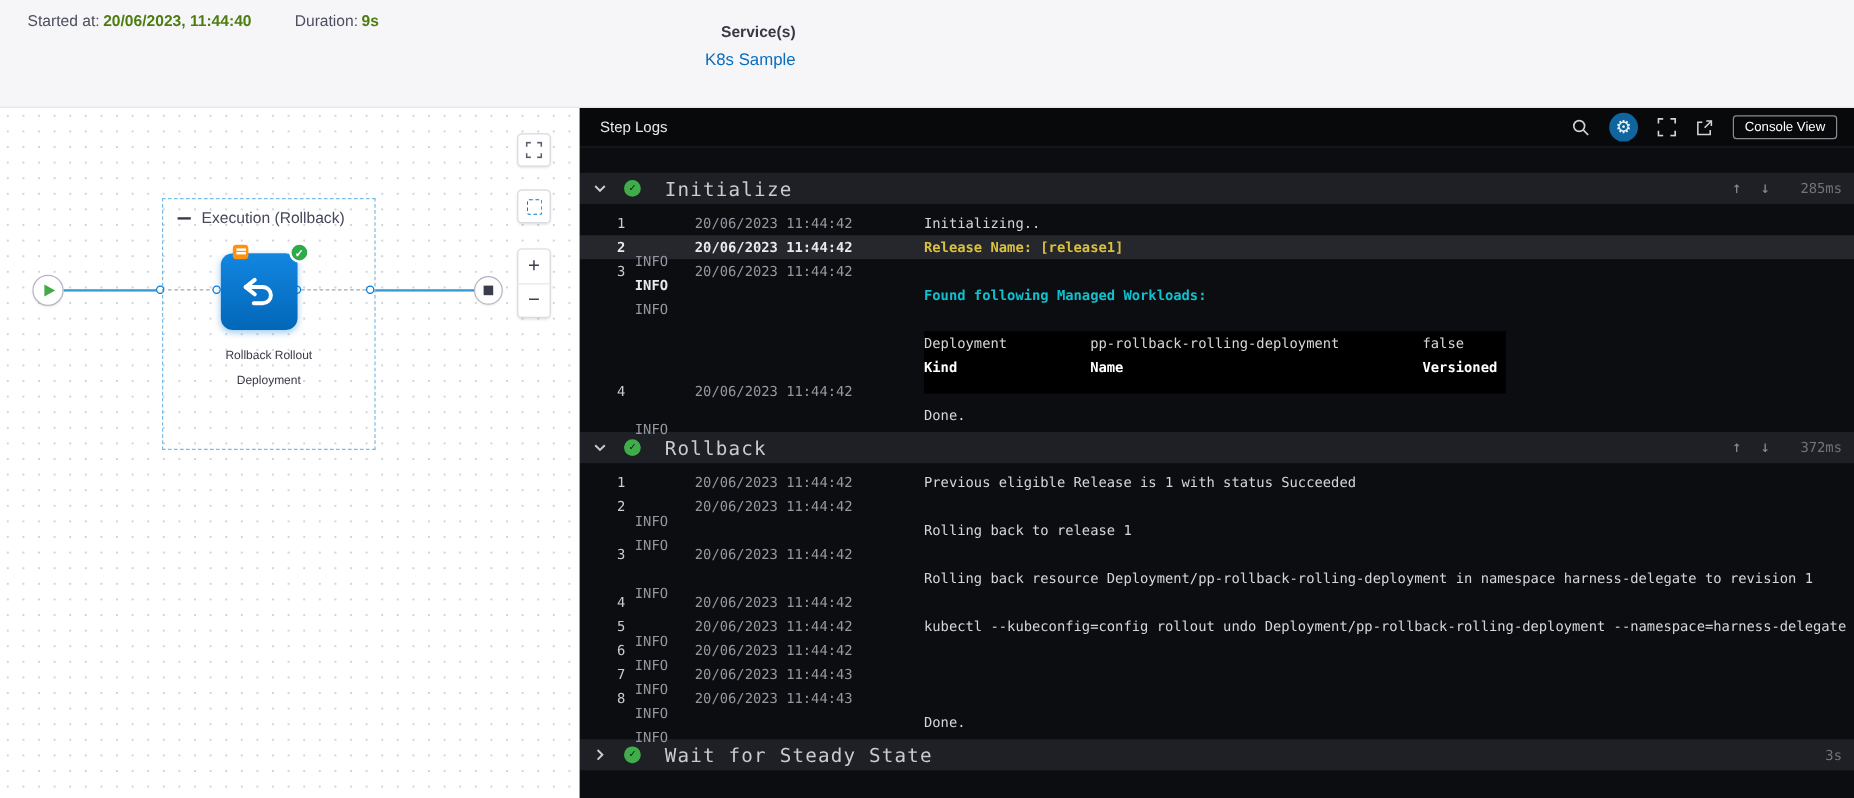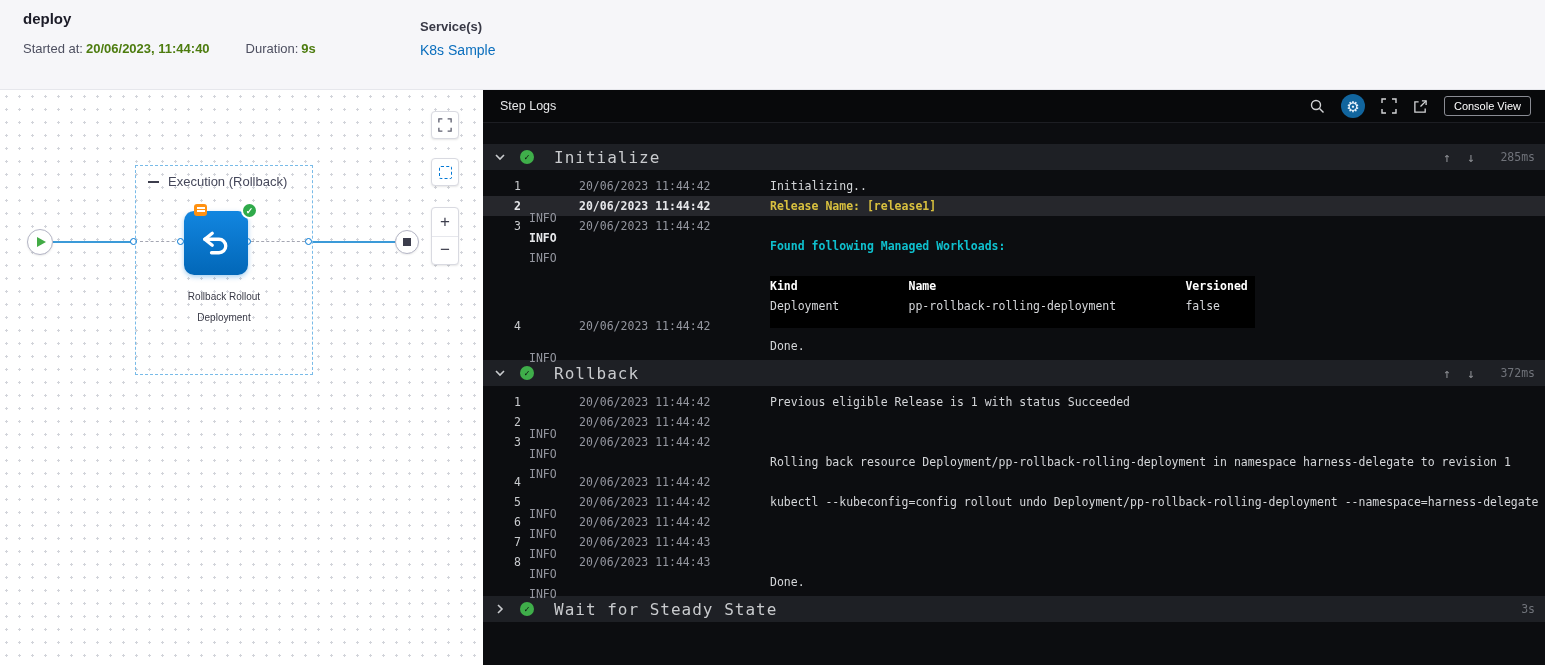--- a/index.html
+++ b/index.html
@@ -7,21 +7,21 @@
 
   .app { width:1545px; height:665px; display:flex; flex-direction:column; }
 
   
   header { height:90px; background:#f6f6f9; border-bottom:1px solid #e6e7ec; display:flex; align-items:flex-start; padding:10px 0 0 23px; flex:0 0 90px; }
   .hdr-left { width:397px; }
   .hdr-left h1 { font-size:15px; font-weight:700; color:#1c1c28; margin-bottom:14px; }
   .hdr-meta { font-size:13px; color:#4d4f60; display:flex; }
   .hdr-meta .meta b { color:#4d7c0f; font-weight:600; margin-left:3px; }
   .hdr-meta .duration { margin-left:36px; }
-  .hdr-col { padding-top:9px; }
+  .hdr-col { padding-top:9px;text-align:right; }
   .hdr-col.services { width:243px; }
   .col-lbl { font-size:13px; font-weight:600; color:#383946; margin-bottom:7px; }
   .link { font-size:14px; color:#0a6ebd; text-decoration:none; cursor:pointer; }
   .plain { font-size:14px; color:#383946; }
 
   
   .main { flex:1; display:flex; min-height:0; }
 
   
   .canvas { width:483px; position:relative; background-color:#fff; background-image:radial-gradient(#d2d4da 1px, transparent 1.15px); background-size:13px 13px; overflow:hidden; flex:0 0 483px; }
@@ -86,21 +86,20 @@
   .tblh .ln-msg { background:#000; color:#fff; font-weight:700; }
   .tbl .ln-msg { background:#000; }
 </style>
 </head>
 <body>
 
 <div class="app">
 
   <header>
     <div class="hdr-left">
-      <h1>deploy</h1>
       <div class="hdr-meta">
         <span class="meta"><span class="lbl">Started at:</span><b>20/06/2023, 11:44:40</b></span>
         <span class="meta duration"><span class="lbl">Duration:</span><b>9s</b></span>
       </div>
     </div>
     <div class="hdr-col services">
       <div class="col-lbl">Service(s)</div>
       <a class="link">K8s Sample</a>
     </div>
   </header>
@@ -232,31 +231,31 @@
     <span class="ln-level"></span>
     <span class="ln-time"></span>
     <span class="ln-msg">Found following Managed Workloads:</span>
   </div>
               <div class="log-row">
     <span class="ln-num"></span>
     <span class="ln-level"></span>
     <span class="ln-time"></span>
     <span class="ln-msg"></span>
   </div>
+              <div class="log-row tbl">
+    <span class="ln-num"></span>
+    <span class="ln-level"></span>
+    <span class="ln-time"></span>
+    <span class="ln-msg">Deployment          pp-rollback-rolling-deployment          false     </span>
+  </div>
               <div class="log-row tblh">
     <span class="ln-num"></span>
     <span class="ln-level"></span>
     <span class="ln-time"></span>
     <span class="ln-msg">Kind                Name                                    Versioned </span>
-  </div>
-              <div class="log-row tbl">
-    <span class="ln-num"></span>
-    <span class="ln-level"></span>
-    <span class="ln-time"></span>
-    <span class="ln-msg">Deployment          pp-rollback-rolling-deployment          false     </span>
   </div>
               <div class="log-row">
     <span class="ln-num">4</span>
     <span class="ln-level">INFO</span>
     <span class="ln-time">20/06/2023 11:44:42</span>
     <span class="ln-msg"></span>
   </div>
               <div class="log-row">
     <span class="ln-num"></span>
     <span class="ln-level"></span>
@@ -288,20 +287,26 @@
     <span class="ln-time">20/06/2023 11:44:42</span>
     <span class="ln-msg">Previous eligible Release is 1 with status Succeeded</span>
   </div>
               <div class="log-row">
     <span class="ln-num">2</span>
     <span class="ln-level">INFO</span>
     <span class="ln-time">20/06/2023 11:44:42</span>
     <span class="ln-msg"></span>
   </div>
               <div class="log-row">
+    <span class="ln-num"></span>
+    <span class="ln-level"></span>
+    <span class="ln-time"></span>
+    <span class="ln-msg">Rolling back to release 1</span>
+  </div>
+              <div class="log-row">
     <span class="ln-num">3</span>
     <span class="ln-level">INFO</span>
     <span class="ln-time">20/06/2023 11:44:42</span>
     <span class="ln-msg"></span>
   </div>
               <div class="log-row">
     <span class="ln-num"></span>
     <span class="ln-level"></span>
     <span class="ln-time"></span>
     <span class="ln-msg">Rolling back resource Deployment/pp-rollback-rolling-deployment in namespace harness-delegate to revision 1</span>

